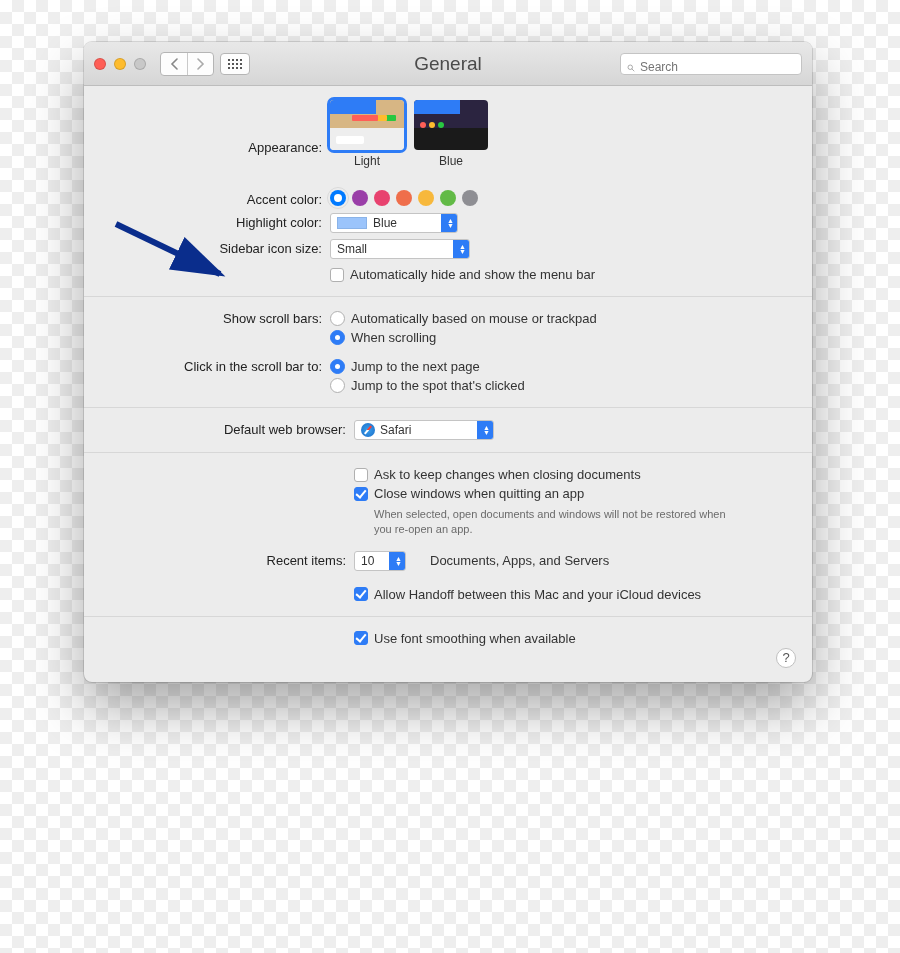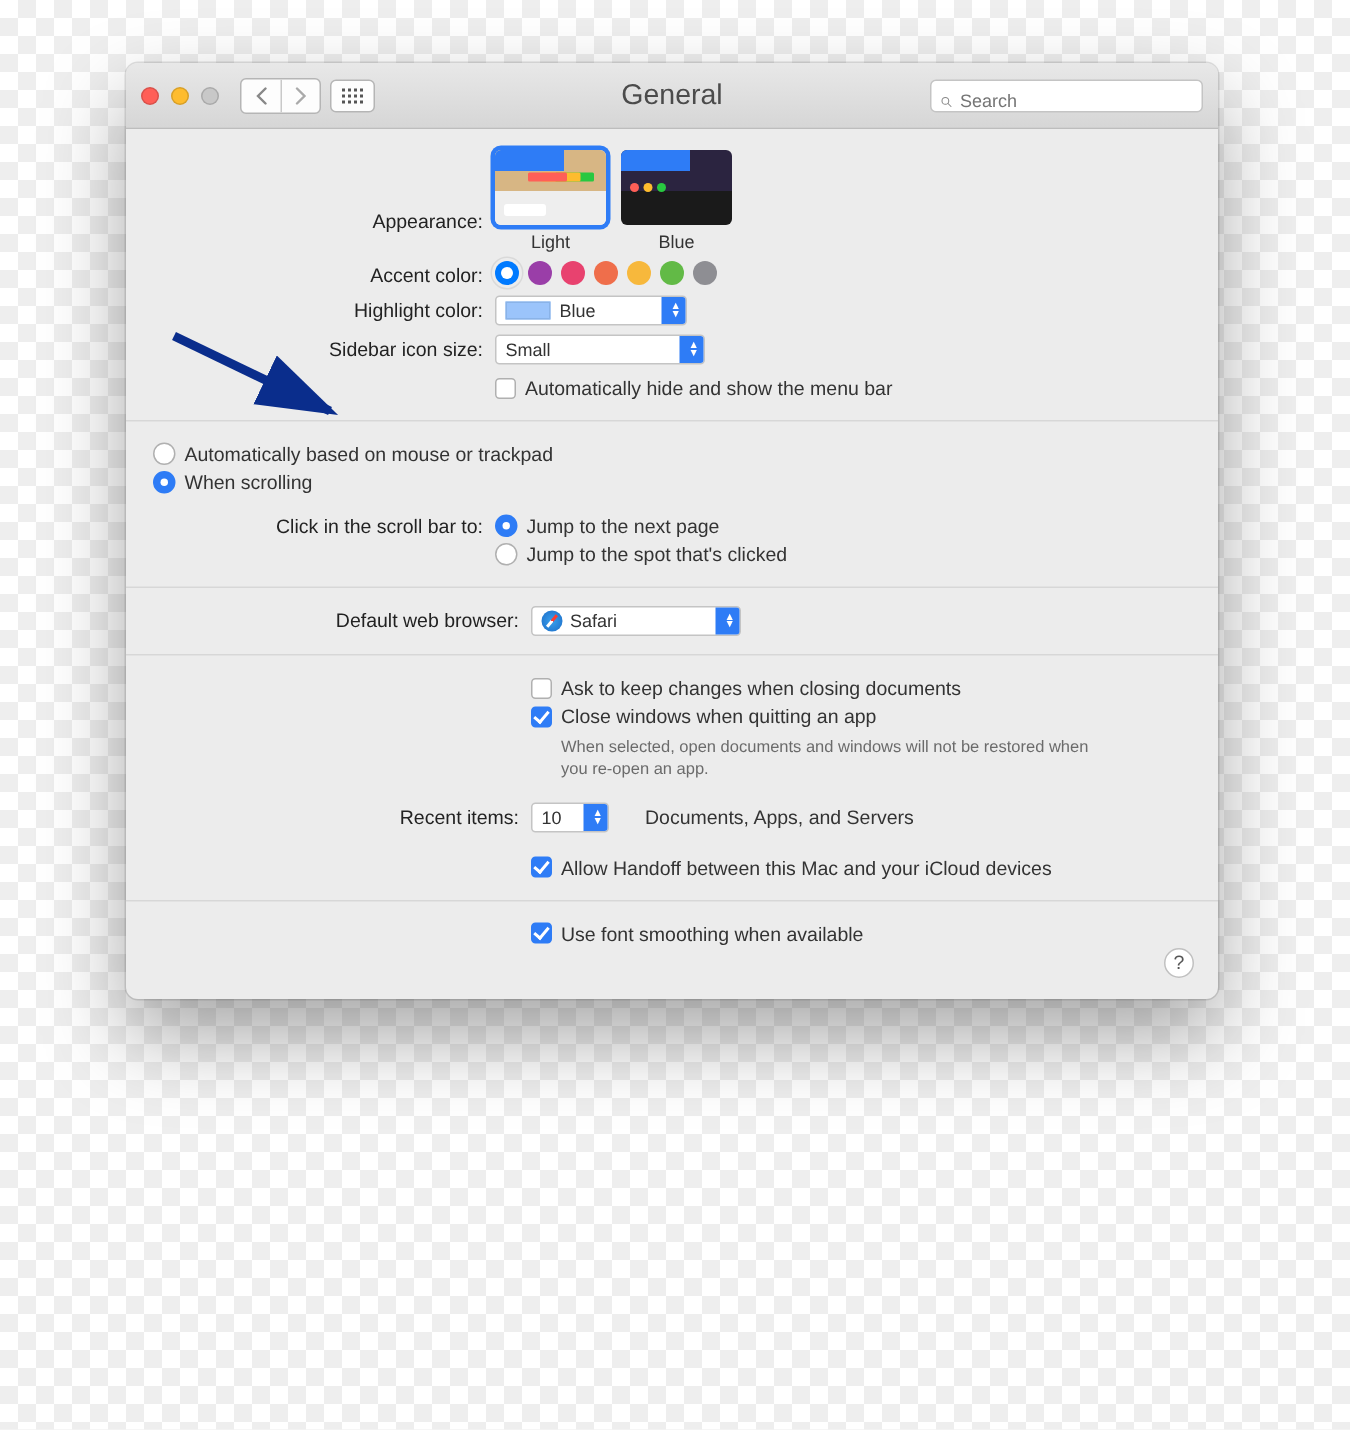--- a/index.html
+++ b/index.html
@@ -147,21 +147,21 @@
             <div class="thumbcap">Light</div>
           </div>
           <div class="thumb">
             <div class="thumbimg thumb-dark"></div>
             <div class="thumbcap">Blue</div>
           </div>
         </div>
       </div>
     </div>
 
-    <div class="row" style="margin-top:6px;justify-content:space-between;">
+    <div class="row" style="margin-top:22px;justify-content:space-between;">
       <div class="lbl">Accent color:</div>
       <div class="val">
         <div class="swatches">
             <div class="swatch sel" style="background: rgb(0, 122, 255);"></div>
             <div class="swatch" style="background: rgb(154, 62, 168);"></div>
             <div class="swatch" style="background: rgb(232, 66, 111);"></div>
             <div class="swatch" style="background: rgb(239, 110, 75);"></div>
             <div class="swatch" style="background: rgb(247, 184, 60);"></div>
             <div class="swatch" style="background: rgb(98, 186, 70);"></div>
             <div class="swatch" style="background: rgb(142, 142, 147);"></div>
@@ -196,20 +196,21 @@
         <div class="optline">
           <div class="cbox"></div>
           <span>Automatically hide and show the menu bar</span>
         </div>
       </div>
     </div>
 
     <div class="divider"></div>
 
     <div class="row">
+      <div class="lbl">Show scroll bars:</div>
       <div class="val" style="flex-direction:column;align-items:flex-start;">
         <div class="optline">
             <div class="radio"></div>
             <span>Automatically based on mouse or trackpad</span>
           </div>
         <div class="optline">
             <div class="radio checked"></div>
             <span>When scrolling</span>
           </div>
       </div>

